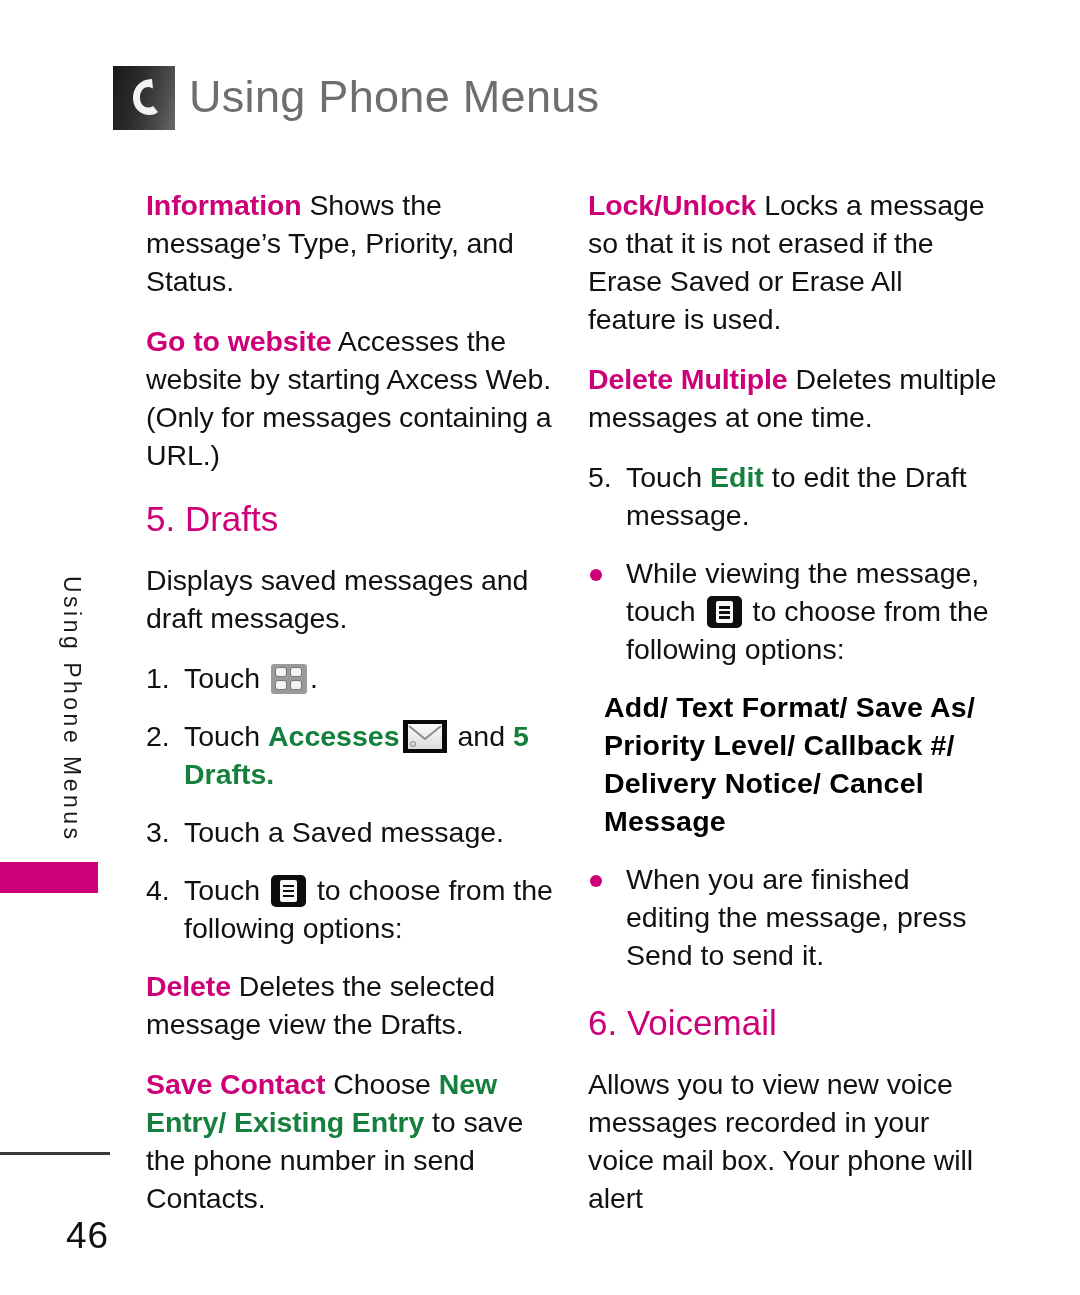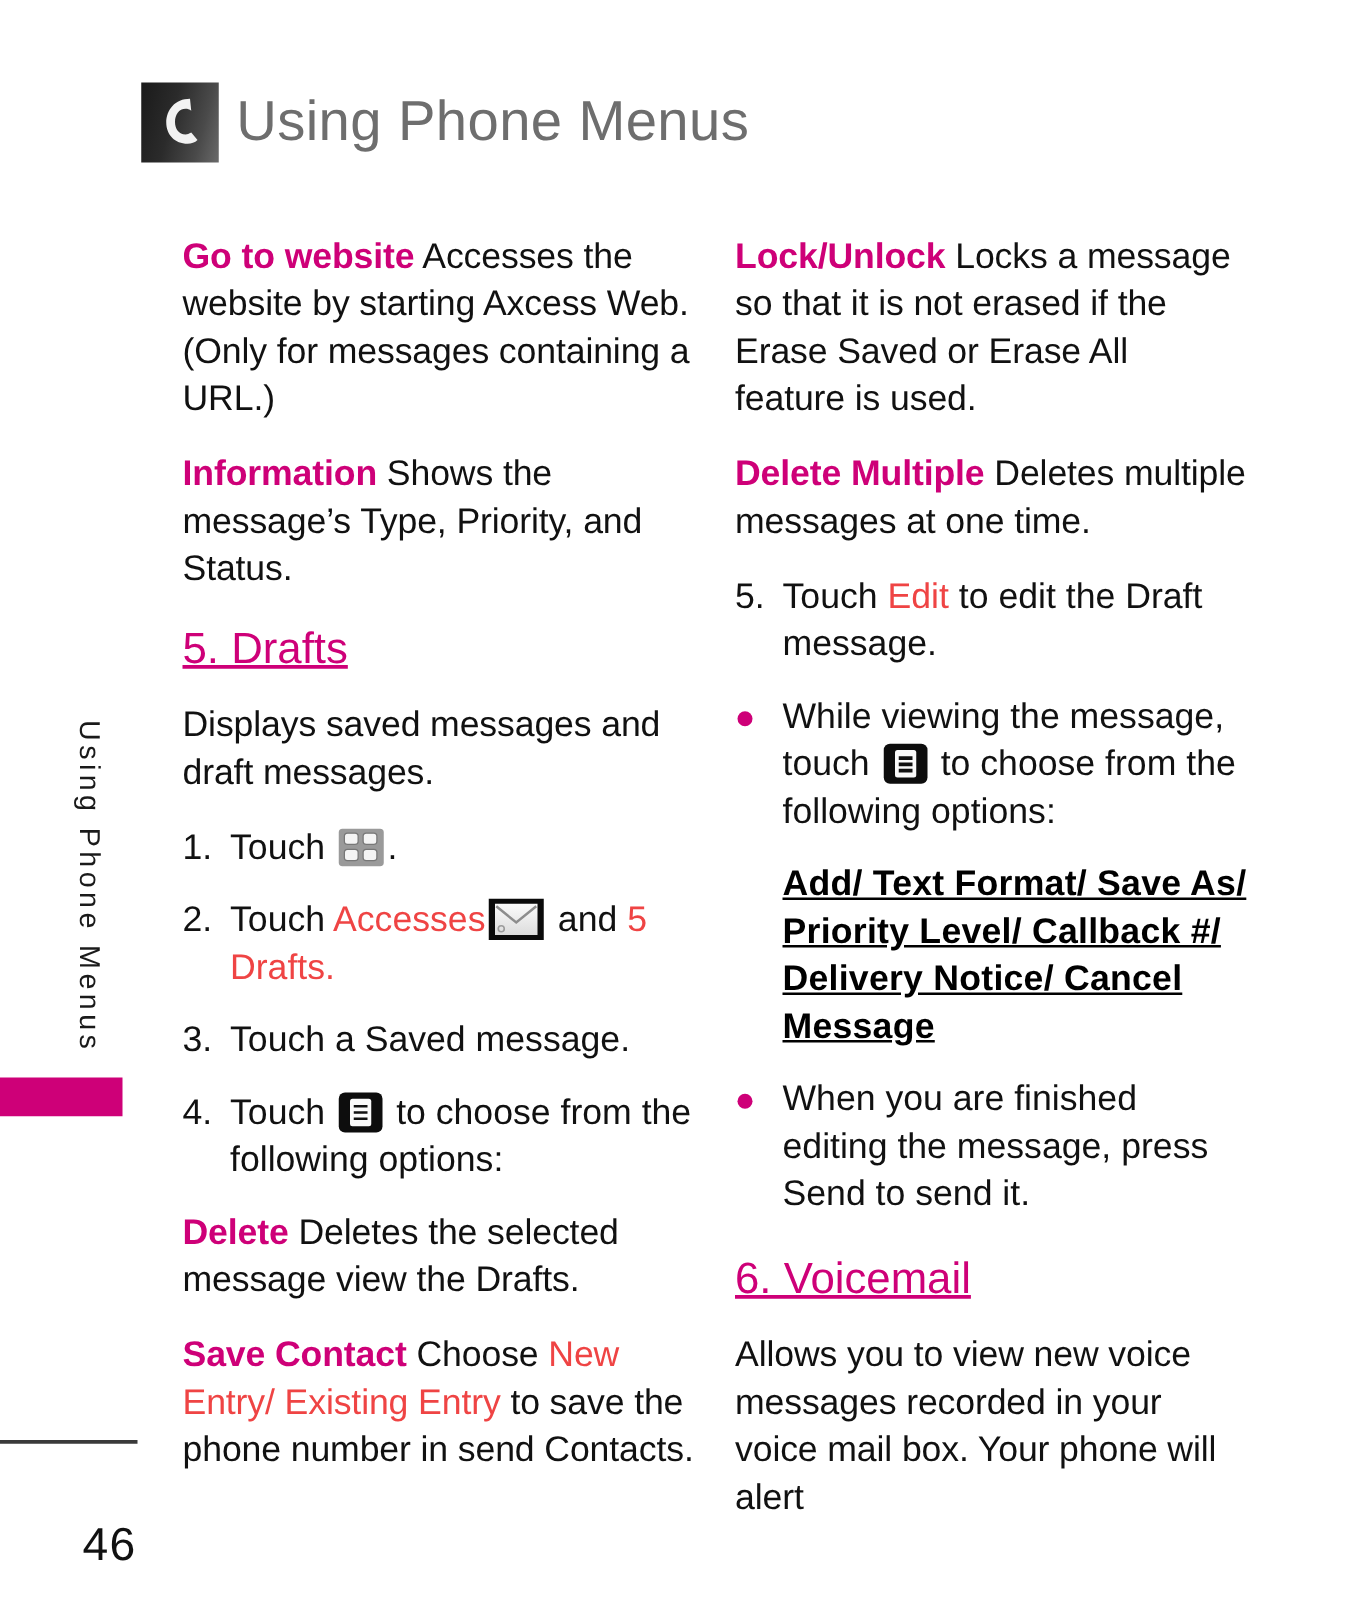--- a/index.html
+++ b/index.html
@@ -74,30 +74,29 @@
   .col-right { left: 588px; }
 
   .para {
     font-size: 28.5px;
     line-height: 38px;
     color: #111111;
     margin: 0 0 22px 0;
     letter-spacing: -0.1px;
   }
   .term { color: #ce0078; font-weight: 700; }
-  .bold { font-weight: 400; color: #ef4444; text-align: right; }
+  .bold { font-weight: 700; color: #15803d; text-align: right; }
 
   h2.section {
     font-size: 35px;
     color: #ce0078;
     font-weight: 400;
     margin: 26px 0 22px 0;
     letter-spacing: 0px;
     line-height: 1.1;
-    text-decoration: underline;
   }
   .col-right h2.section { margin-top: 30px; }
 
   
   .step {
     display: flex;
     font-size: 28.5px;
     line-height: 38px;
     color: #111111;
     margin: 0 0 20px 0;
@@ -121,23 +120,22 @@
     border-radius: 50%;
     background: #ce0078;
   }
   .step-body { flex: 1 1 auto; }
 
   .options-bold {
     font-size: 28.5px;
     line-height: 38px;
     font-weight: 700;
     color: #000;
-    margin: 0 0 20px 38px;
+    margin: 0 0 20px 16px;
     letter-spacing: 0.2px;
-    text-decoration: underline;
   }
 
   
   .ic {
     display: inline-block;
     vertical-align: -6px;
     margin: 0 3px;
   }
   .ic-grid {
     width: 36px; height: 30px;
@@ -229,25 +227,25 @@
   </div>
   <div class="header-title">Using Phone Menus</div>
 </div>
 
 <div class="side-tab-label">Using Phone Menus</div>
 <div class="side-tab-block"></div>
 
 <div class="col col-left">
 
   <p class="para">
+    <span class="term">Information</span><span> Shows the message’s Type, Priority, and Status.</span>
+  </p>
+
+  <p class="para">
     <span class="term">Go to website</span><span> Accesses the website by starting Axcess Web. (Only for messages containing a URL.)</span>
-  </p>
-
-  <p class="para">
-    <span class="term">Information</span><span> Shows the message’s Type, Priority, and Status.</span>
   </p>
 
   <h2 class="section">5. Drafts</h2>
 
   <p class="para">Displays saved messages and draft messages.</p>
 
   <div class="step">
     <span class="step-num">1.</span>
     <span class="step-body"><span>Touch </span><span class="ic ic-grid"><i></i><i></i><i></i><i></i></span><span>.</span></span>
   </div>

